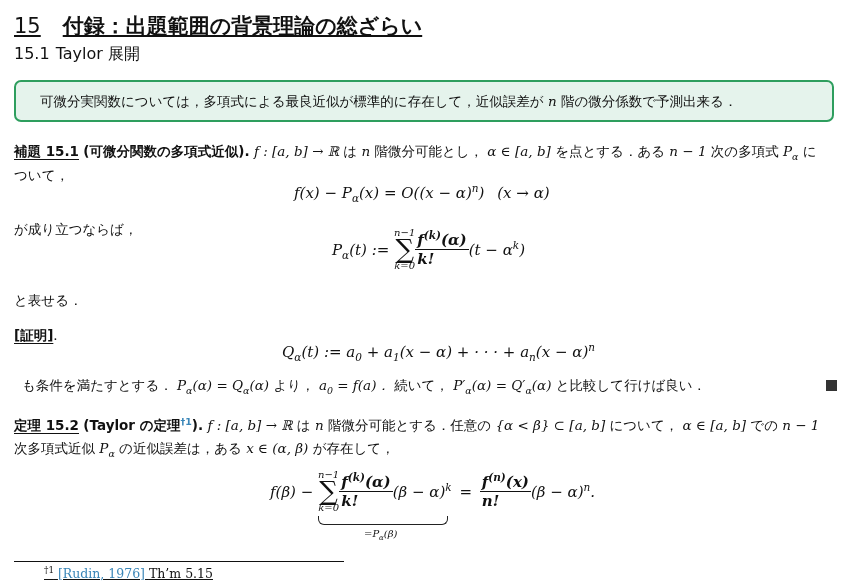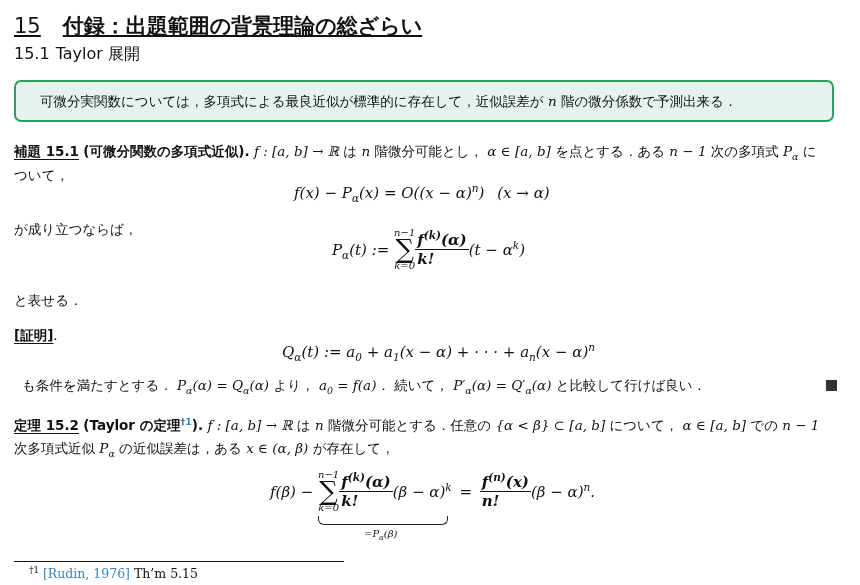--- a/index.html
+++ b/index.html
@@ -19,21 +19,21 @@
   .bold { font-weight:bold; }
   .ul { text-decoration:underline; text-underline-offset:3px; }
   .frac { display:inline-block; vertical-align:middle; text-align:left;font-weight:bold; }
   .frac .numer { display:block; padding:0 2px; border-bottom:1px solid #111; line-height:1.2; }
   .frac .denom { display:block; padding:0 2px; line-height:1.2; }
   .sum { display:inline-block; vertical-align:middle; text-align:center; line-height:1; }
   .sum .top, .sum .bot { display:block; font-size:10px; font-style:italic;text-align:center; }
   .sum .sig { display:block; font-size:26px; font-style:normal; line-height:0.9; }
   .qed { position:absolute; left:826px; top:380px; width:11px; height:11px; background:#333; }
   .fn-rule { position:absolute; left:14px; top:561px; width:330px; height:1px; background:#111; }
-  .fn-text { position:absolute; left:29px; top:566px; font-size:12.5px; white-space:nowrap; }
+  .fn-text { position:absolute; left:44px; top:566px; font-size:12.5px; white-space:nowrap;text-decoration:underline; }
   .cite { color:#3a86b8; }
   .brace { position:absolute; border:1.3px solid #222; border-top:none; border-radius:0 0 6px 6px; }
 </style>
 </head>
 <body>
 
 <div class="abs sans sec-title" style="left:14px; top:12px;text-decoration:underline;">
   <span class="num">15</span><span>付録：出題範囲の背景理論の総ざらい</span>
 </div>
 

